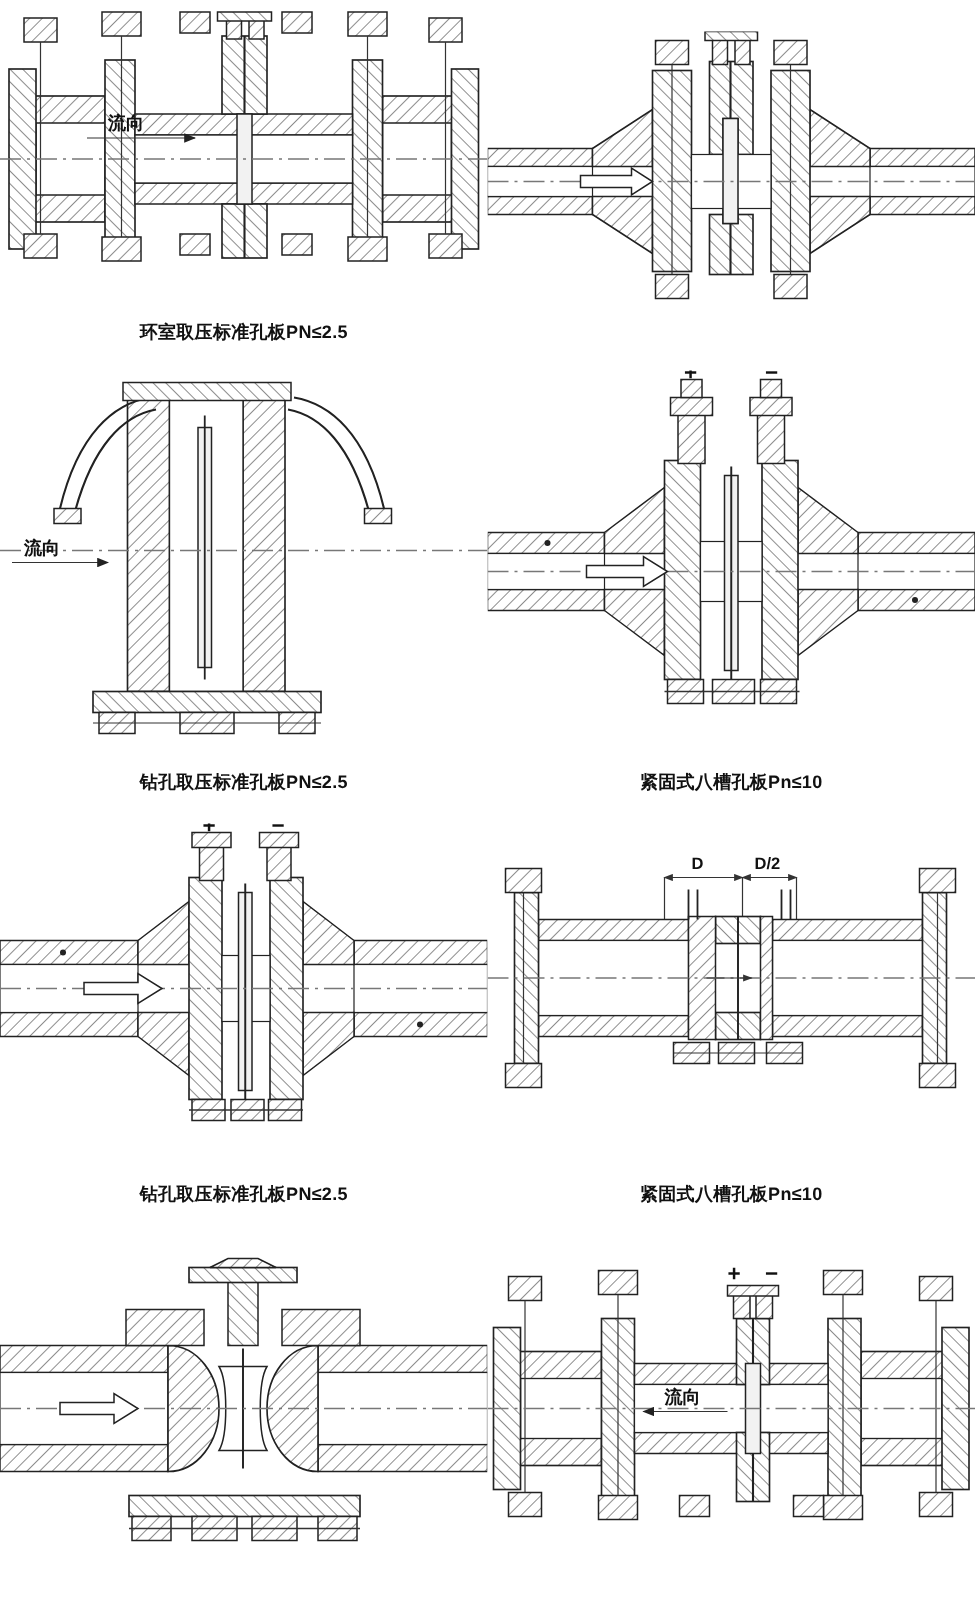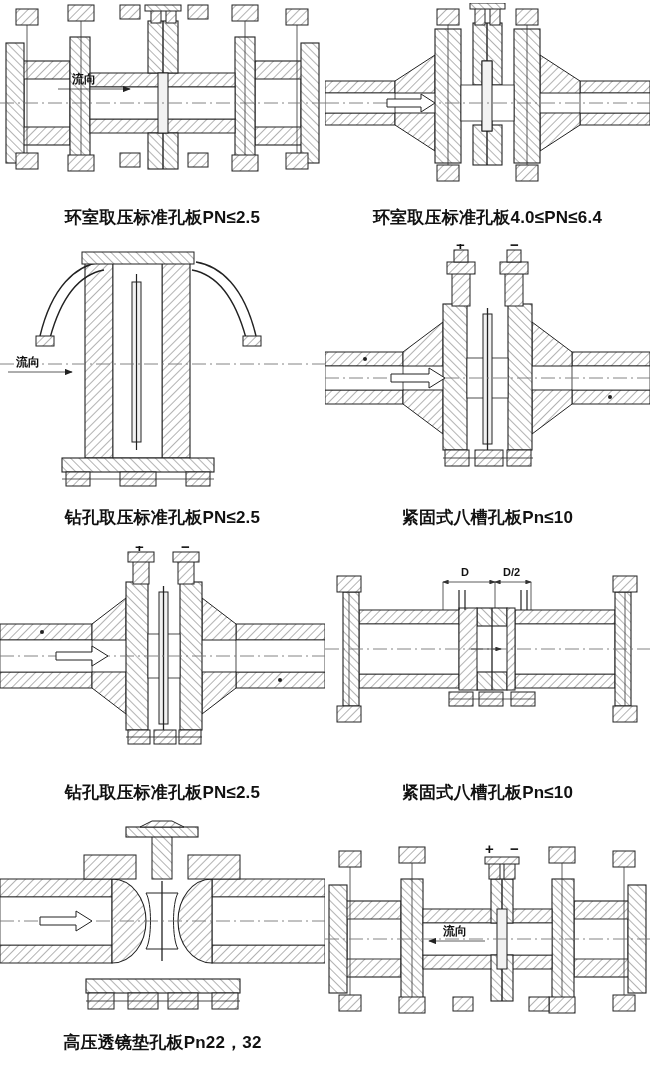--- a/index.html
+++ b/index.html
@@ -38,21 +38,21 @@
   }
   .fig {
     position: relative;
     width: 100%;
     flex: 1 1 auto;
     display: flex;
     align-items: center;
     justify-content: center;
   }
   .caption {
-    font-size: 17px;
+    font-size: 12px;
     letter-spacing: 0.2px;
     color: #111;
     text-align: center;
     padding: 2px 4px 14px 4px;
     line-height: 1.2;
     white-space: nowrap;
   }
   svg { display: block; }
   .hatch-a { fill: url(#hA); }
   .hatch-b { fill: url(#hB); }
@@ -217,21 +217,20 @@
           <g stroke="#333" stroke-width="0.8" fill="none">
             <line x1="123" y1="22" x2="123" y2="162"></line>
             <line x1="202" y1="22" x2="202" y2="162"></line>
           </g>
 
           <line x1="0" y1="100" x2="325" y2="100" class="center-line"></line>
 
           <path d="M62,96 L96,96 L96,91 L110,100 L96,109 L96,104 L62,104 z" fill="#fff" stroke="#222" stroke-width="1"></path>
         </svg>
       </div>
-      <div class="caption">环室取压标准孔板4.0≤PN≤6.4</div>
     </div>
 
     <div class="cell">
       <div class="fig">
         <svg viewBox="0 0 325 260" width="325" height="260">
 
           <rect x="85" y="18" width="28" height="196" class="hatch-a" stroke="#222" stroke-width="1.1"></rect>
           <rect x="162" y="18" width="28" height="196" class="hatch-a" stroke="#222" stroke-width="1.1"></rect>
           <rect x="113" y="18" width="49" height="196" class="white" stroke="#222" stroke-width="0.9"></rect>
 
@@ -453,21 +452,20 @@
             <rect x="128" y="174" width="30" height="16"></rect>
             <rect x="168" y="174" width="30" height="16"></rect>
           </g>
           <line x1="86" y1="182" x2="240" y2="182" stroke="#333" stroke-width="0.9"></line>
 
           <line x1="0" y1="102" x2="325" y2="102" class="center-line"></line>
 
           <path d="M40,98 L76,98 L76,92 L92,102 L76,112 L76,106 L40,106 z" fill="#fff" stroke="#222" stroke-width="1"></path>
         </svg>
       </div>
-      <div class="caption">高压透镜垫孔板Pn22，32</div>
     </div>
 
     <div class="cell">
       <div class="fig">
         <svg viewBox="0 0 325 210" width="325" height="210">
 
           <rect x="12" y="64" width="64" height="76" class="hatch-a" stroke="#222" stroke-width="1.1"></rect>
           <rect x="22" y="82" width="54" height="40" class="white" stroke="#222" stroke-width="0.9"></rect>
           <rect x="4" y="48" width="18" height="108" class="hatch-b" stroke="#222" stroke-width="1.1"></rect>
 

